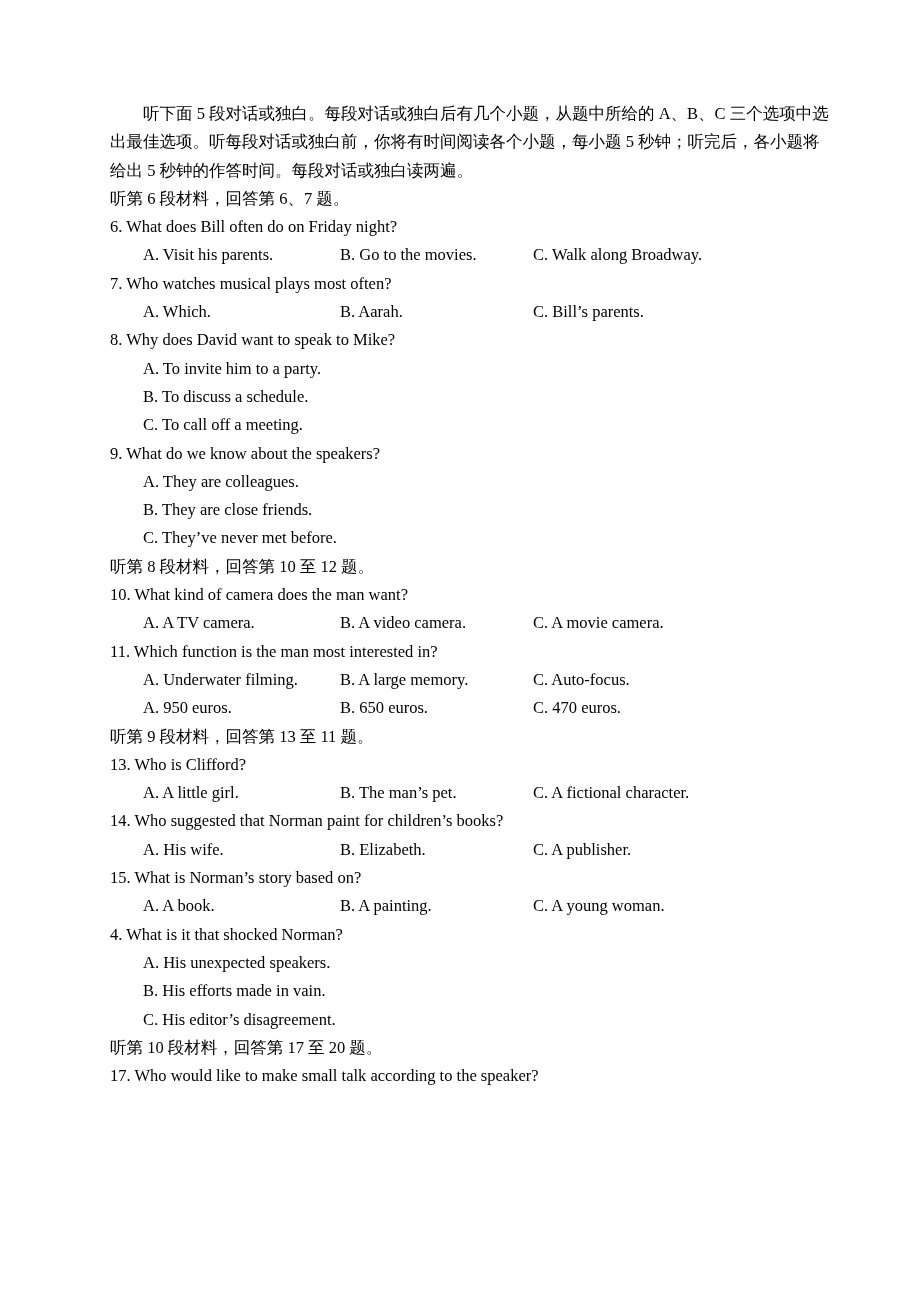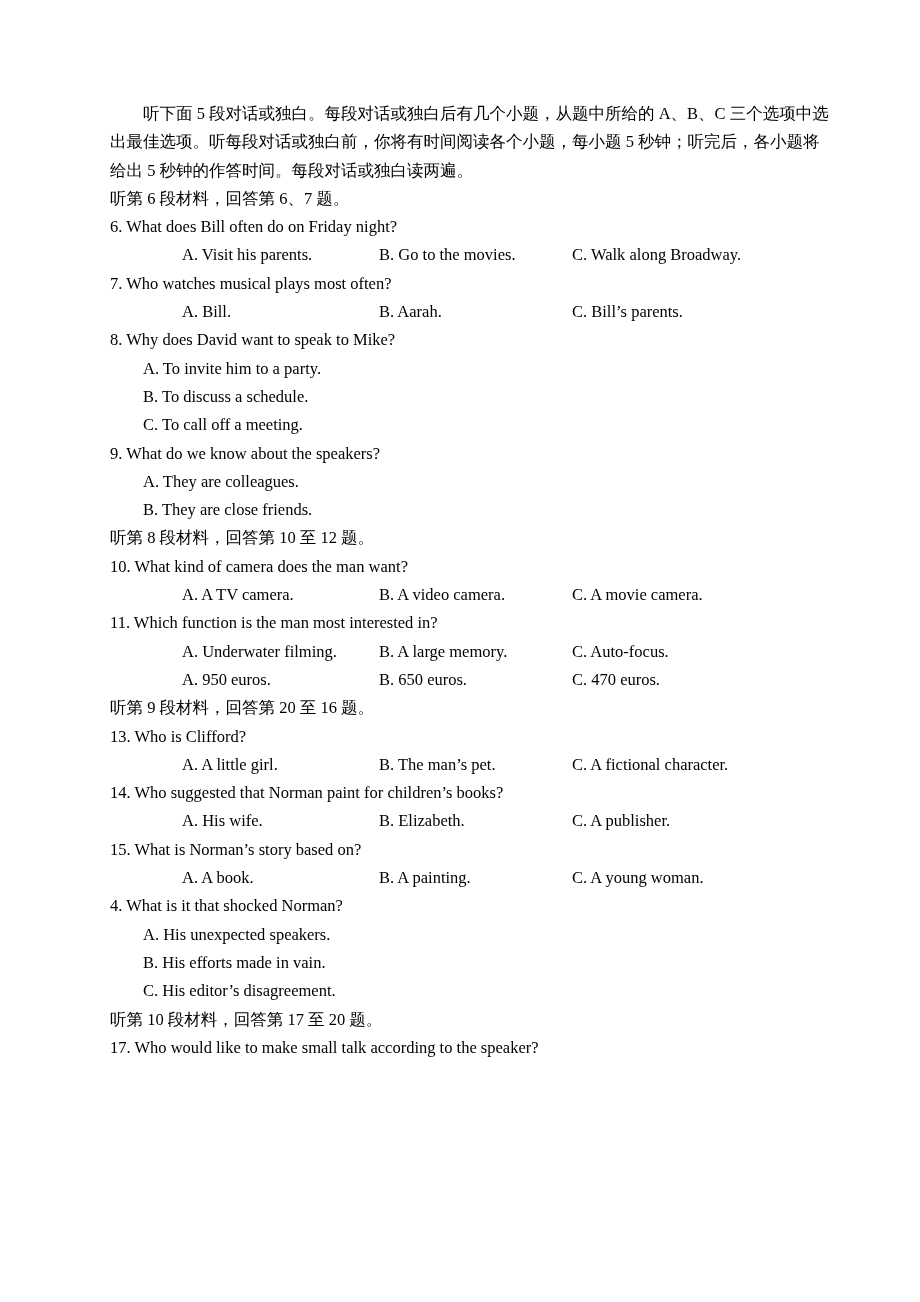--- a/index.html
+++ b/index.html
@@ -22,52 +22,53 @@
       height: 28.3px;
       line-height: 28.3px;
       white-space: pre;
     }
     .intro-first { text-indent: 33px; }
     .intro { }
     .section { }
     .question { }
     .option1 { padding-left: 33px; }
     .opts-row { position: relative; }
-    .opt { position: absolute; top: 0; margin-left: 39px; }
+    .opt { position: absolute; top: 0; }
     .opt-a { left: 33px; }
     .opt-b { left: 230px; }
     .opt-c { left: 423px; }
   </style>
 </head>
 <body>
 
 <div class="doc">
   <div id="doc-lines">
       <div class="line intro-first">听下面 5 段对话或独白。每段对话或独白后有几个小题，从题中所给的 A、B、C 三个选项中选</div>
       <div class="line intro">出最佳选项。听每段对话或独白前，你将有时间阅读各个小题，每小题 5 秒钟；听完后，各小题将</div>
       <div class="line intro">给出 5 秒钟的作答时间。每段对话或独白读两遍。</div>
       <div class="line section">听第 6 段材料，回答第 6、7 题。</div>
       <div class="line question">6. What does Bill often do on Friday night?</div>
       <div class="line opts-row"><span class="opt opt-a">A. Visit his parents.</span><span class="opt opt-b">B. Go to the movies.</span><span class="opt opt-c">C. Walk along Broadway.</span></div>
       <div class="line question">7. Who watches musical plays most often?</div>
-      <div class="line opts-row"><span class="opt opt-a">A. Bill.</span><span class="opt opt-b">B. Aarah.</span><span class="opt opt-c">C. Bill’s parents.</span></div>
+      <div class="line opts-row"><span class="opt opt-a">A. Which.</span><span class="opt opt-b">B. Aarah.</span><span class="opt opt-c">C. Bill’s parents.</span></div>
       <div class="line question">8. Why does David want to speak to Mike?</div>
       <div class="line option1">A. To invite him to a party.</div>
       <div class="line option1">B. To discuss a schedule.</div>
       <div class="line option1">C. To call off a meeting.</div>
       <div class="line question">9. What do we know about the speakers?</div>
       <div class="line option1">A. They are colleagues.</div>
       <div class="line option1">B. They are close friends.</div>
+      <div class="line option1">C. They’ve never met before.</div>
       <div class="line section">听第 8 段材料，回答第 10 至 12 题。</div>
       <div class="line question">10. What kind of camera does the man want?</div>
       <div class="line opts-row"><span class="opt opt-a">A. A TV camera.</span><span class="opt opt-b">B. A video camera.</span><span class="opt opt-c">C. A movie camera.</span></div>
       <div class="line question">11. Which function is the man most interested in?</div>
       <div class="line opts-row"><span class="opt opt-a">A. Underwater filming.</span><span class="opt opt-b">B. A large memory.</span><span class="opt opt-c">C. Auto-focus.</span></div>
       <div class="line opts-row"><span class="opt opt-a">A. 950 euros.</span><span class="opt opt-b">B. 650 euros.</span><span class="opt opt-c">C. 470 euros.</span></div>
-      <div class="line section">听第 9 段材料，回答第 20 至 16 题。</div>
+      <div class="line section">听第 9 段材料，回答第 13 至 11 题。</div>
       <div class="line question">13. Who is Clifford?</div>
       <div class="line opts-row"><span class="opt opt-a">A. A little girl.</span><span class="opt opt-b">B. The man’s pet.</span><span class="opt opt-c">C. A fictional character.</span></div>
       <div class="line question">14. Who suggested that Norman paint for children’s books?</div>
       <div class="line opts-row"><span class="opt opt-a">A. His wife.</span><span class="opt opt-b">B. Elizabeth.</span><span class="opt opt-c">C. A publisher.</span></div>
       <div class="line question">15. What is Norman’s story based on?</div>
       <div class="line opts-row"><span class="opt opt-a">A. A book.</span><span class="opt opt-b">B. A painting.</span><span class="opt opt-c">C. A young woman.</span></div>
       <div class="line question">4. What is it that shocked Norman?</div>
       <div class="line option1">A. His unexpected speakers.</div>
       <div class="line option1">B. His efforts made in vain.</div>
       <div class="line option1">C. His editor’s disagreement.</div>

